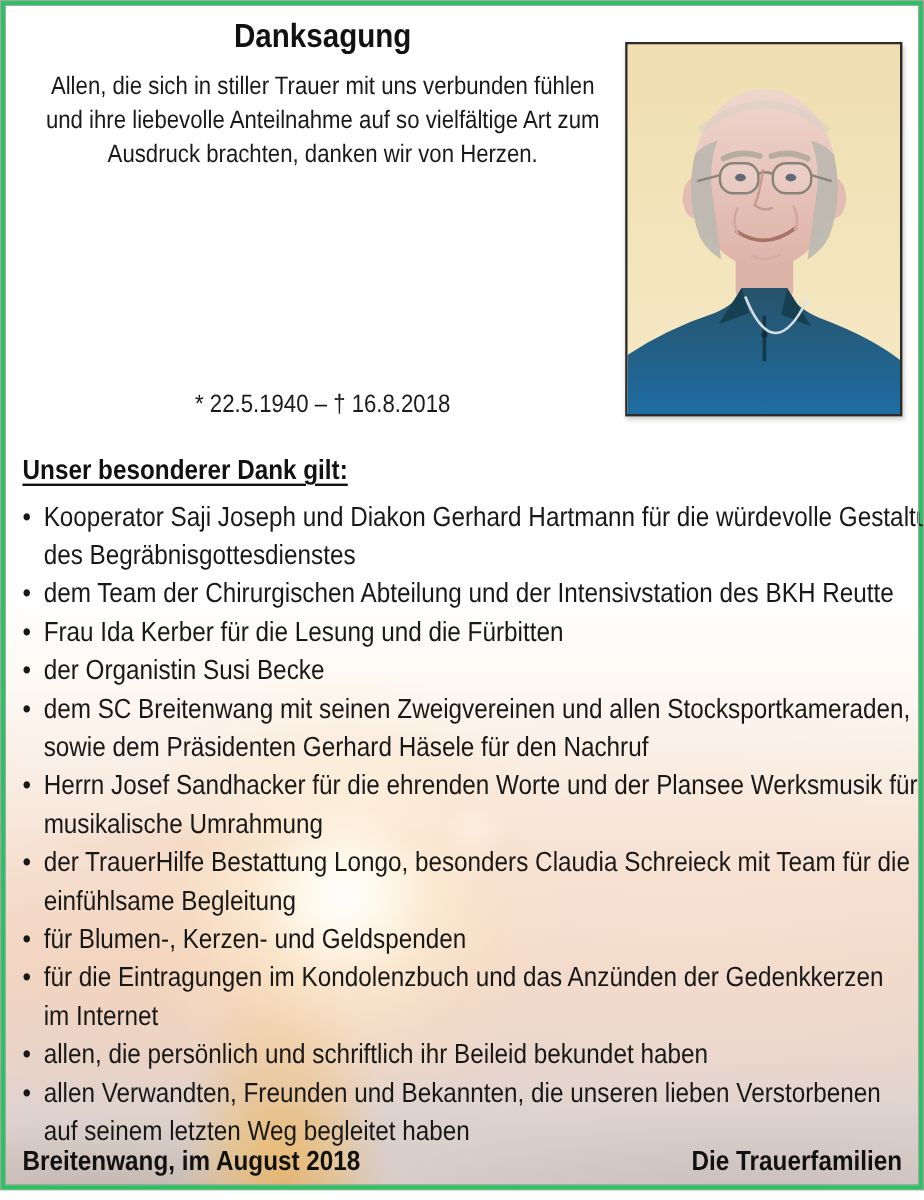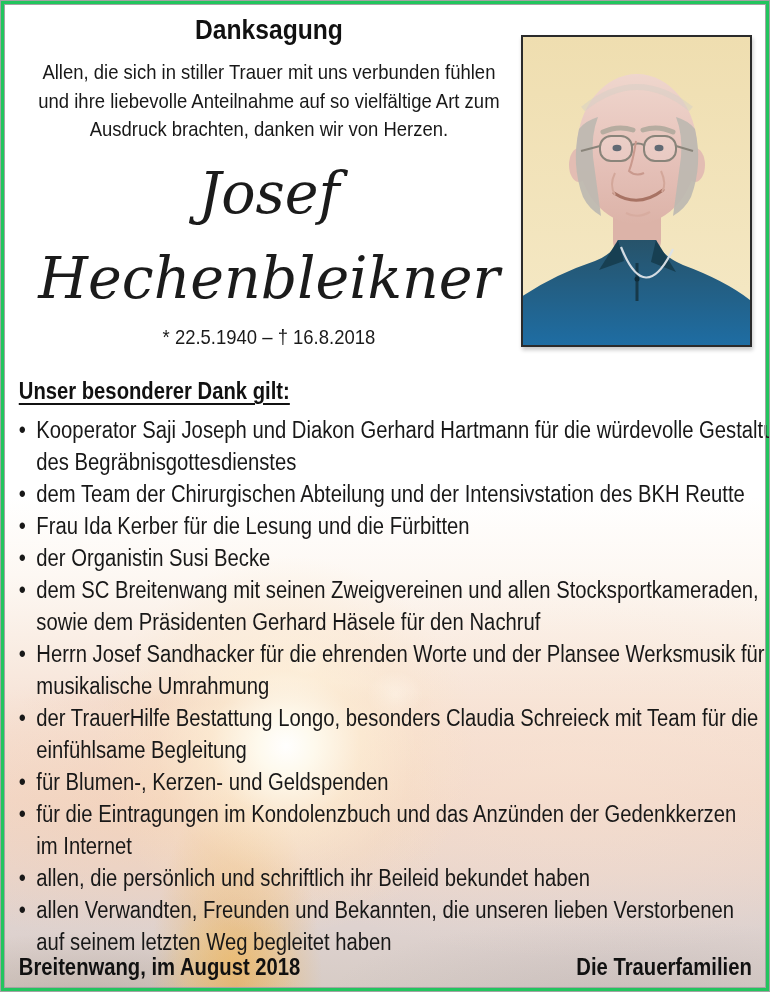--- a/index.html
+++ b/index.html
@@ -86,24 +86,20 @@
   <div class="content">
 
     <div class="title-block cond">Danksagung</div>
 
     <div class="intro-block cond">
         <div class="intro-line">Allen, die sich in stiller Trauer mit uns verbunden fühlen</div>
         <div class="intro-line">und ihre liebevolle Anteilnahme auf so vielfältige Art zum</div>
         <div class="intro-line">Ausdruck brachten, danken wir von Herzen.</div>
       </div>
 
-    <div class="name-block">
-      <div>Josef</div>
-      <div>Hechenbleikner</div>
-    </div>
 
     <div class="dates-block cond">* 22.5.1940 – † 16.8.2018</div>
 
     <div class="heading-block cond">
       <span>Unser besonderer Dank gilt:</span>
     </div>
 
     <div class="list-block cond">
         <div class="t-line"><span class="dot">•</span><span>Kooperator Saji Joseph und Diakon Gerhard Hartmann für die würdevolle Gestaltung</span></div>
         <div class="t-line cont"><span>des Begräbnisgottesdienstes</span></div>

